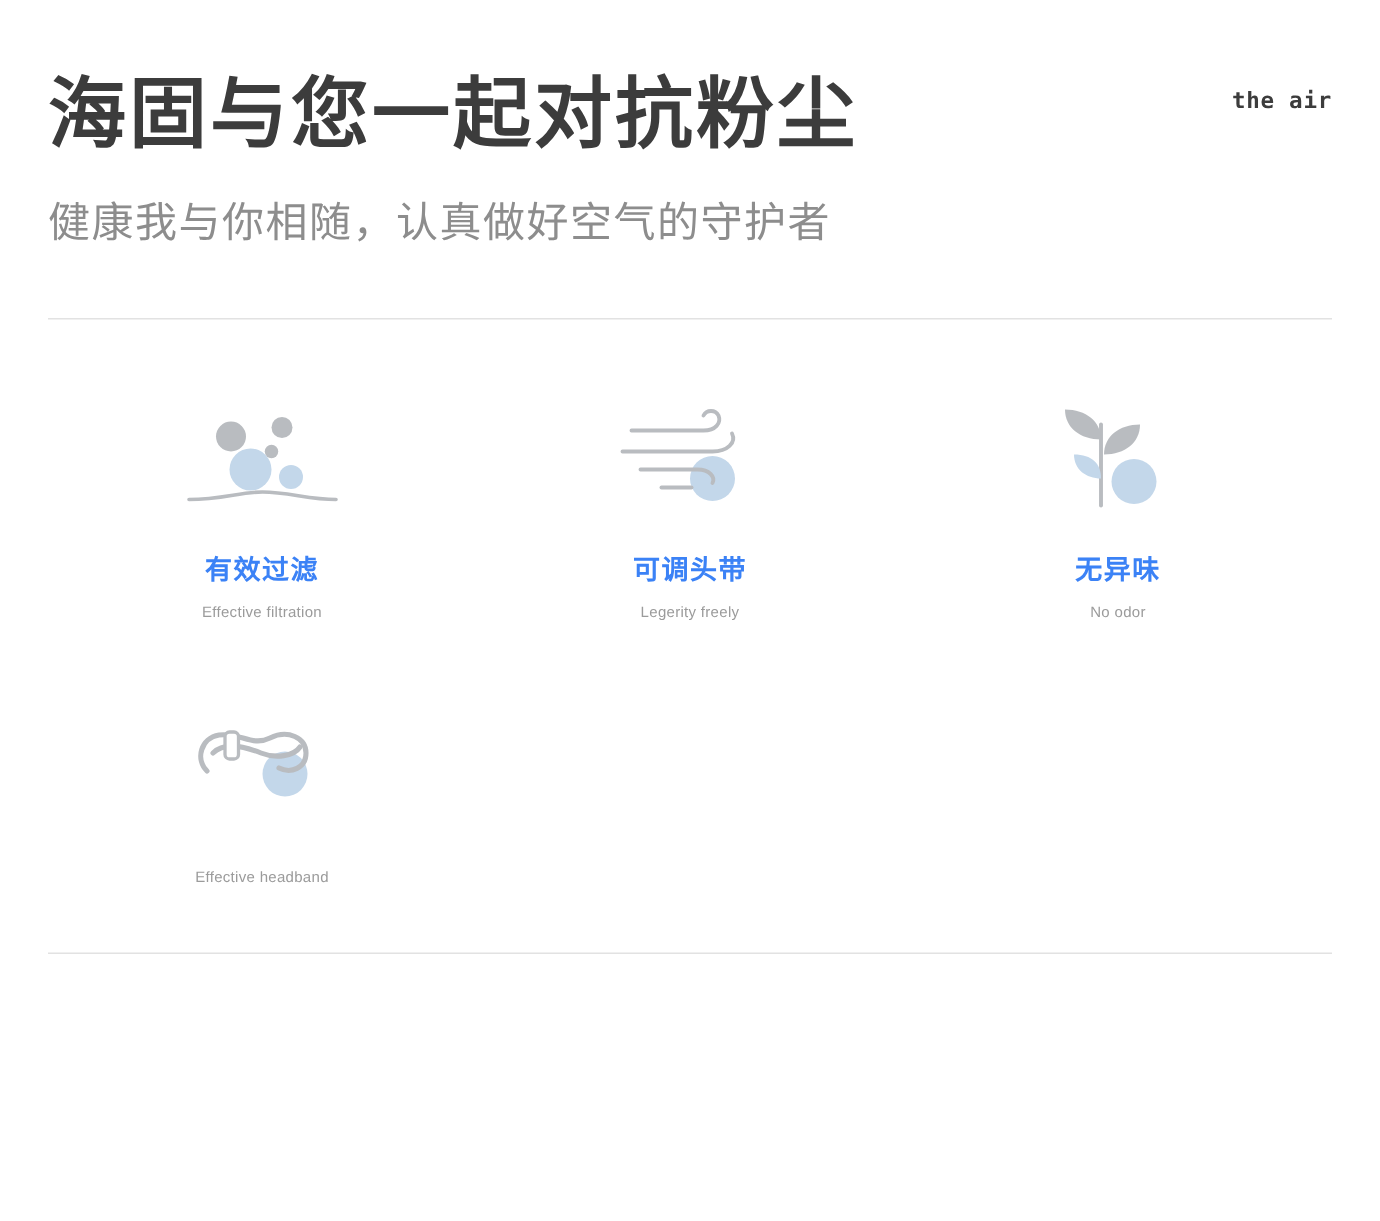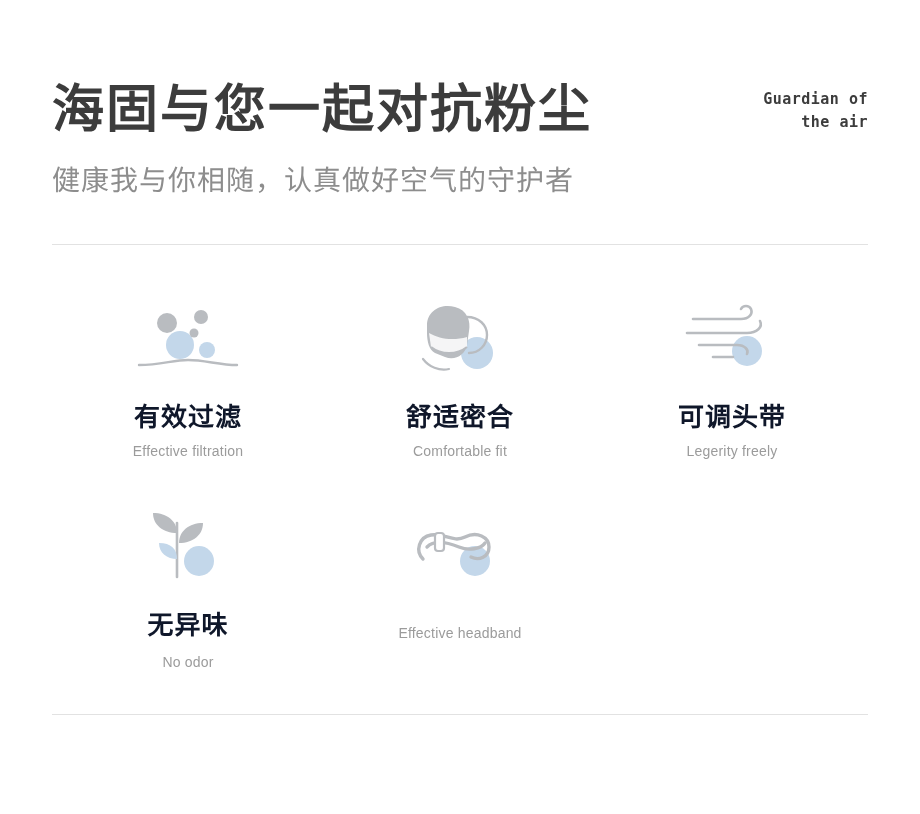--- a/index.html
+++ b/index.html
@@ -13,22 +13,21 @@
     background: #ffffff;
     font-family: "Liberation Sans", "DejaVu Sans", sans-serif;
     color: #4a4a4a;
     overflow: hidden;
   }
   .page {
     position: relative;
     width: 920px;
     height: 736px;
     box-sizing: border-box;
-    padding: 0 52px;
-    margin-top: 32px;
+    padding: 0 32px;
   }
 
   
   .header {
     position: relative;
     padding-top: 48px;
   }
   .headline {
     font-size: 52px;
     font-weight: bold;
@@ -87,47 +86,46 @@
   .icon-wrap {
     width: 110px;
     height: 82px;
     display: flex;
     align-items: flex-end;
     justify-content: center;
     margin-bottom: 26px;
   }
   .icon-wrap svg { display: block; }
   .feature-title {
-    font-size: 26px;
+    font-size: 18px;
     font-weight: bold;
-    color: #0f172a;
+    color: #3b82f6;
     letter-spacing: 1px;
     line-height: 1.1;
   }
   .feature-sub {
     margin-top: 12px;
-    font-size: 14px;
+    font-size: 10px;
     color: #9b9b9b;
     letter-spacing: 0.2px;
   }
   
   .features .feature:nth-child(4) .feature-sub,
   .features .feature:nth-child(5) .feature-sub,
   .features .feature:nth-child(6) .feature-sub { margin-top: 14px; }
 </style>
 </head>
 <body>
 
 <div class="page">
 
   <div class="header">
     <h1 class="headline">海固与您一起对抗粉尘</h1>
     <p class="subhead">健康我与你相随，认真做好空气的守护者</p>
     <div class="brand-tag">
-      <div>Guardian of</div>
       <div>the air</div>
     </div>
   </div>
 
   <hr class="rule rule-top">
 
   <div class="features">
 
     <div class="feature">
       <span class="icon-wrap">
@@ -137,34 +135,20 @@
           <circle cx="47" cy="50" r="14" fill="#c3d7ea"></circle>
           <circle cx="74" cy="55" r="8" fill="#c3d7ea"></circle>
           <circle cx="61" cy="38" r="4.5" fill="#b9bcc0"></circle>
           <path d="M6 70 C28 70 40 65 55 65 C72 65 86 70 104 70" stroke="#b9bcc0" stroke-width="2.4" fill="none" stroke-linecap="round"></path>
         </svg>
       </span>
       <div class="feature-title">有效过滤</div>
       <div class="feature-sub">Effective filtration</div>
     </div>
 
-    <div class="feature">
-      <span class="icon-wrap">
-        <svg width="110" height="82" viewBox="0 0 110 82" aria-hidden="true">
-          <circle cx="72" cy="58" r="16" fill="#c3d7ea"></circle>
-          <path d="M22 30 C22 16 36 8 50 12 C62 15 66 26 64 36 L62 50 C60 60 50 66 40 62 L30 58 C24 55 22 46 22 38 Z" fill="#b9bcc0"></path>
-          <path d="M24 38 C34 44 48 46 62 42 L62 52 C52 60 36 60 26 52 Z" fill="#ffffff" opacity="0.85"></path>
-          <path d="M26 52 C36 60 52 60 62 52" stroke="#b9bcc0" stroke-width="2.2" fill="none"></path>
-          <path d="M62 22 C74 22 82 30 82 40 C82 50 74 58 64 58" stroke="#b9bcc0" stroke-width="2.4" fill="none" stroke-linecap="round"></path>
-          <path d="M18 64 C24 72 34 76 44 74" stroke="#b9bcc0" stroke-width="2.2" fill="none" stroke-linecap="round"></path>
-        </svg>
-      </span>
-      <div class="feature-title">舒适密合</div>
-      <div class="feature-sub">Comfortable fit</div>
-    </div>
 
     <div class="feature">
       <span class="icon-wrap">
         <svg width="110" height="82" viewBox="0 0 110 82" aria-hidden="true">
           <circle cx="70" cy="56" r="15" fill="#c3d7ea"></circle>
           <path d="M16 24 H64 C72 24 76 19 74 14 C72 10 66 10 64 14" stroke="#b9bcc0" stroke-width="2.6" fill="none" stroke-linecap="round"></path>
           <path d="M10 38 H70 C80 38 86 32 83 26" stroke="#b9bcc0" stroke-width="2.6" fill="none" stroke-linecap="round"></path>
           <path d="M22 50 H60 C68 50 72 55 70 59" stroke="#b9bcc0" stroke-width="2.6" fill="none" stroke-linecap="round"></path>
           <path d="M36 62 H56" stroke="#b9bcc0" stroke-width="2.6" fill="none" stroke-linecap="round"></path>
         </svg>

